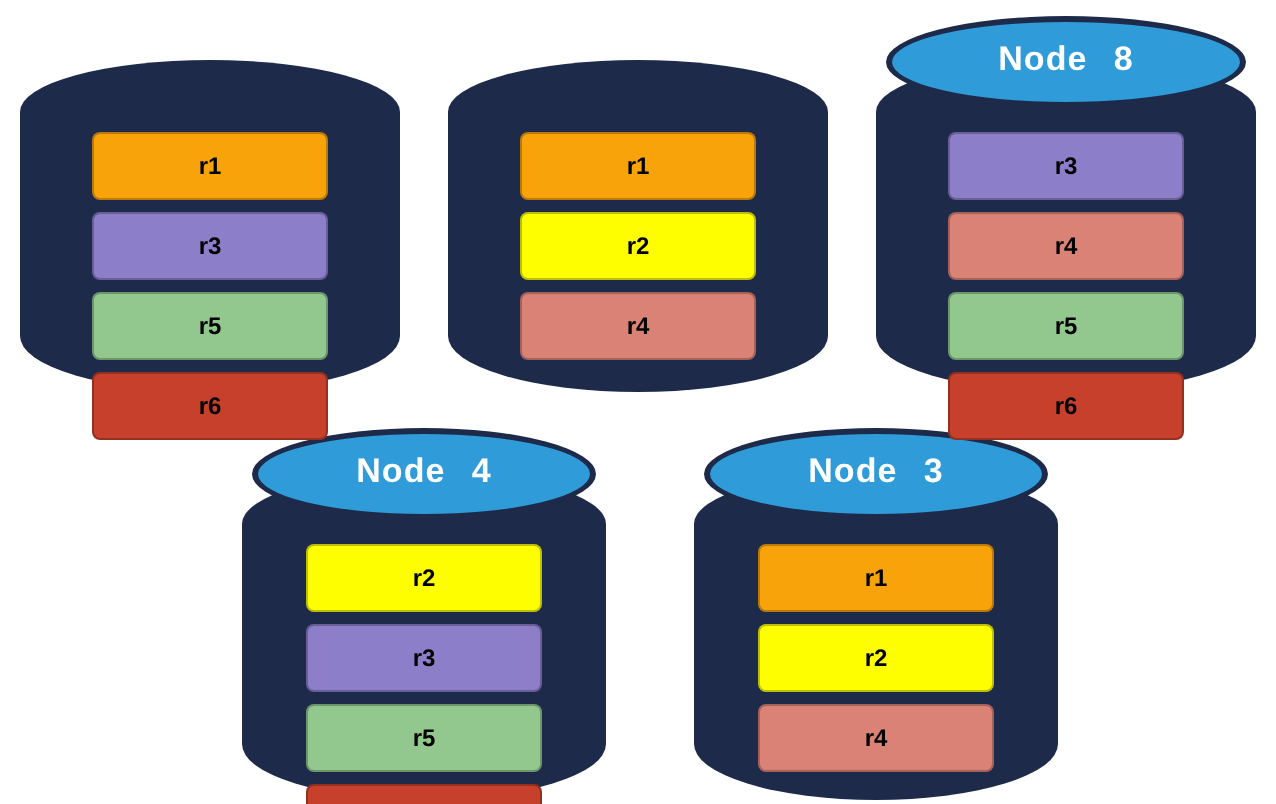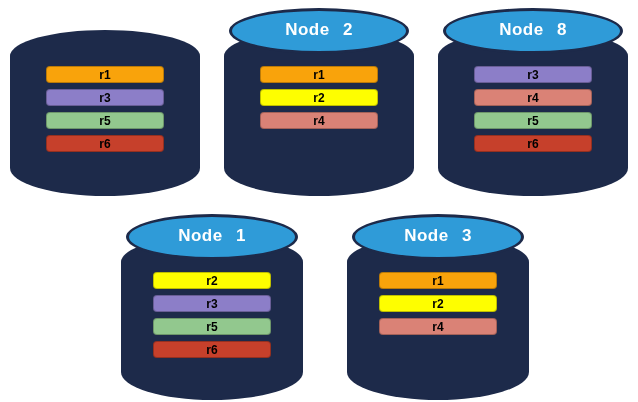--- a/index.html
+++ b/index.html
@@ -61,21 +61,21 @@
     left: 0; right: 0; top: 58px;
     display: flex;
     flex-direction: column;
     align-items: center;
     gap: 6px;
     z-index: 3;
   }
   .bar {
     box-sizing: border-box;
     width: 118px;
-    height: 17px;
+    height: 34px;
     border-radius: 4px;
     border: 1px solid rgba(0,0,0,0.25);
     color: var(--replica-label, #000000);
     font-size: 12px;
     font-weight: bold;
     line-height: 1;
     display: flex;
     align-items: center;
     justify-content: center;
   }
@@ -88,23 +88,20 @@
     <div class="cyl-body"></div>
     <div class="bars">
         <div class="bar" style="background: rgb(249, 163, 11);">r1</div>
         <div class="bar" style="background: rgb(140, 126, 200);">r3</div>
         <div class="bar" style="background: rgb(146, 200, 142);">r5</div>
         <div class="bar" style="background: rgb(198, 64, 43);">r6</div>
       </div>
   </div>
     <div class="node">
     <div class="cyl-body"></div>
-    <div class="cyl-top">
-      <span class="node-label">Node 2</span>
-    </div>
     <div class="bars">
         <div class="bar" style="background: rgb(249, 163, 11);">r1</div>
         <div class="bar" style="background: rgb(254, 254, 0);">r2</div>
         <div class="bar" style="background: rgb(218, 130, 118);">r4</div>
       </div>
   </div>
     <div class="node">
     <div class="cyl-body"></div>
     <div class="cyl-top">
       <span class="node-label">Node 8</span>
@@ -112,21 +109,21 @@
     <div class="bars">
         <div class="bar" style="background: rgb(140, 126, 200);">r3</div>
         <div class="bar" style="background: rgb(218, 130, 118);">r4</div>
         <div class="bar" style="background: rgb(146, 200, 142);">r5</div>
         <div class="bar" style="background: rgb(198, 64, 43);">r6</div>
       </div>
   </div>
     <div class="node">
     <div class="cyl-body"></div>
     <div class="cyl-top">
-      <span class="node-label">Node 1</span>
+      <span class="node-label">Node 4</span>
     </div>
     <div class="bars">
         <div class="bar" style="background: rgb(254, 254, 0);">r2</div>
         <div class="bar" style="background: rgb(140, 126, 200);">r3</div>
         <div class="bar" style="background: rgb(146, 200, 142);">r5</div>
         <div class="bar" style="background: rgb(198, 64, 43);">r6</div>
       </div>
   </div>
     <div class="node">
     <div class="cyl-body"></div>

